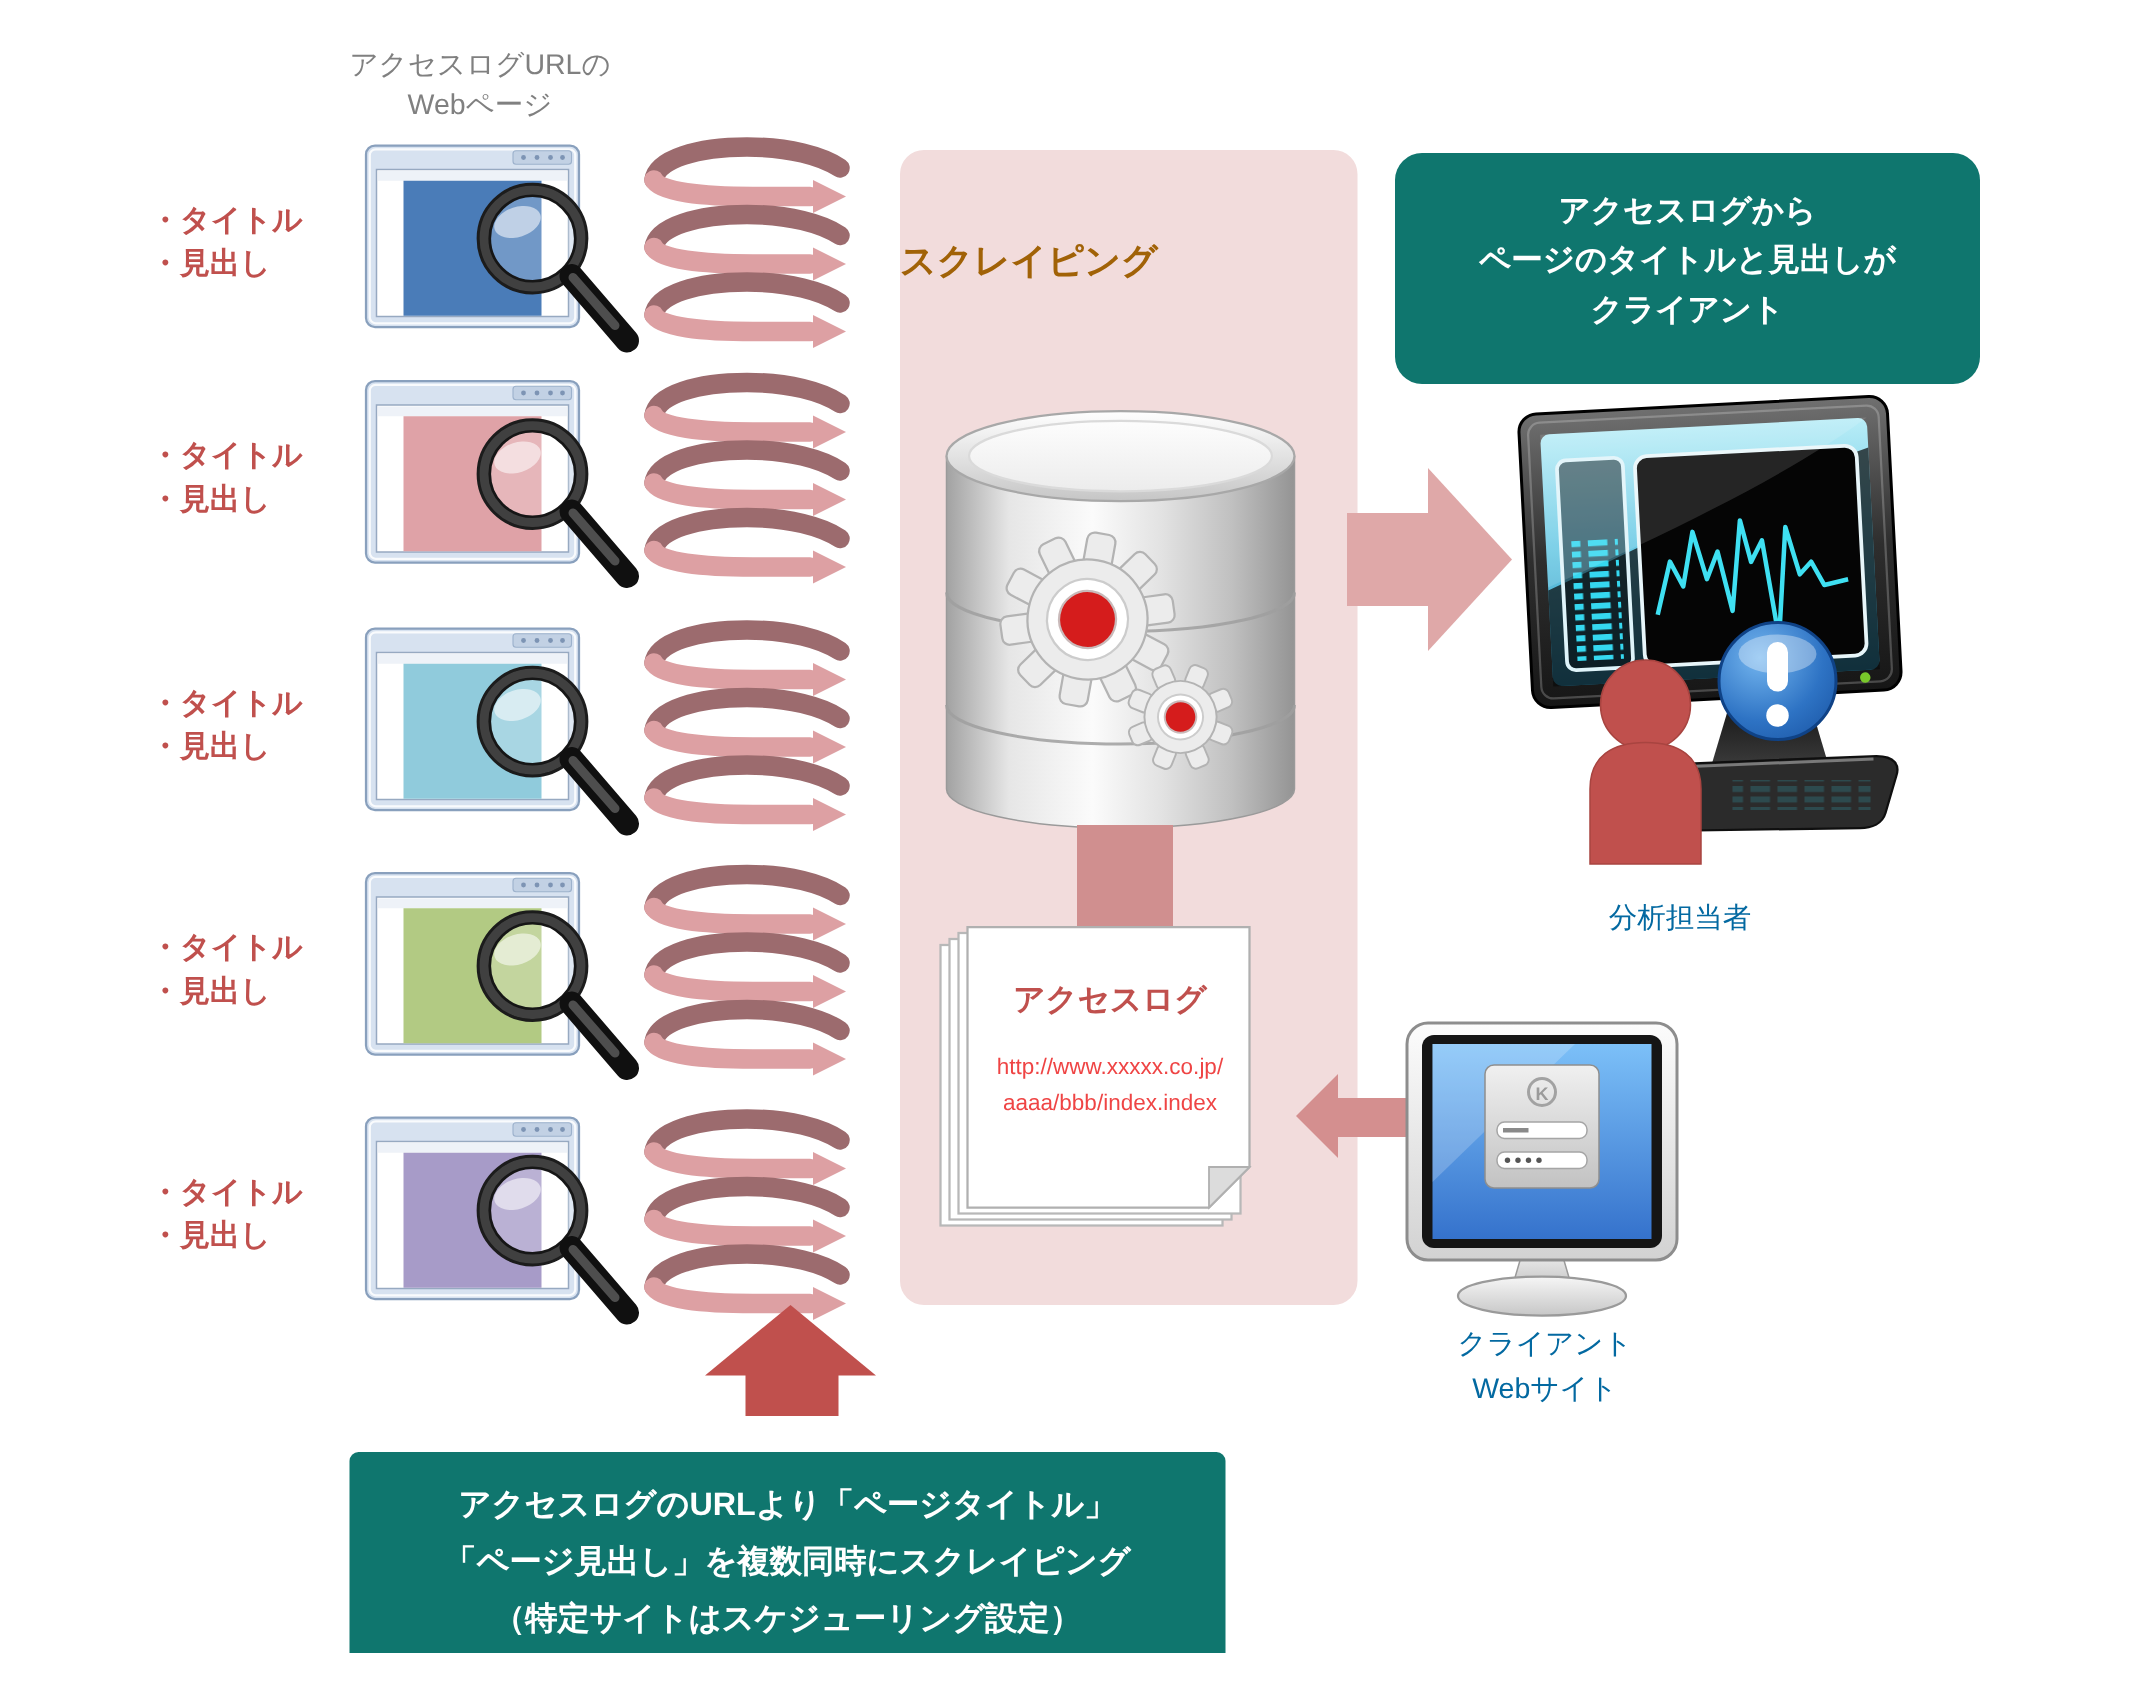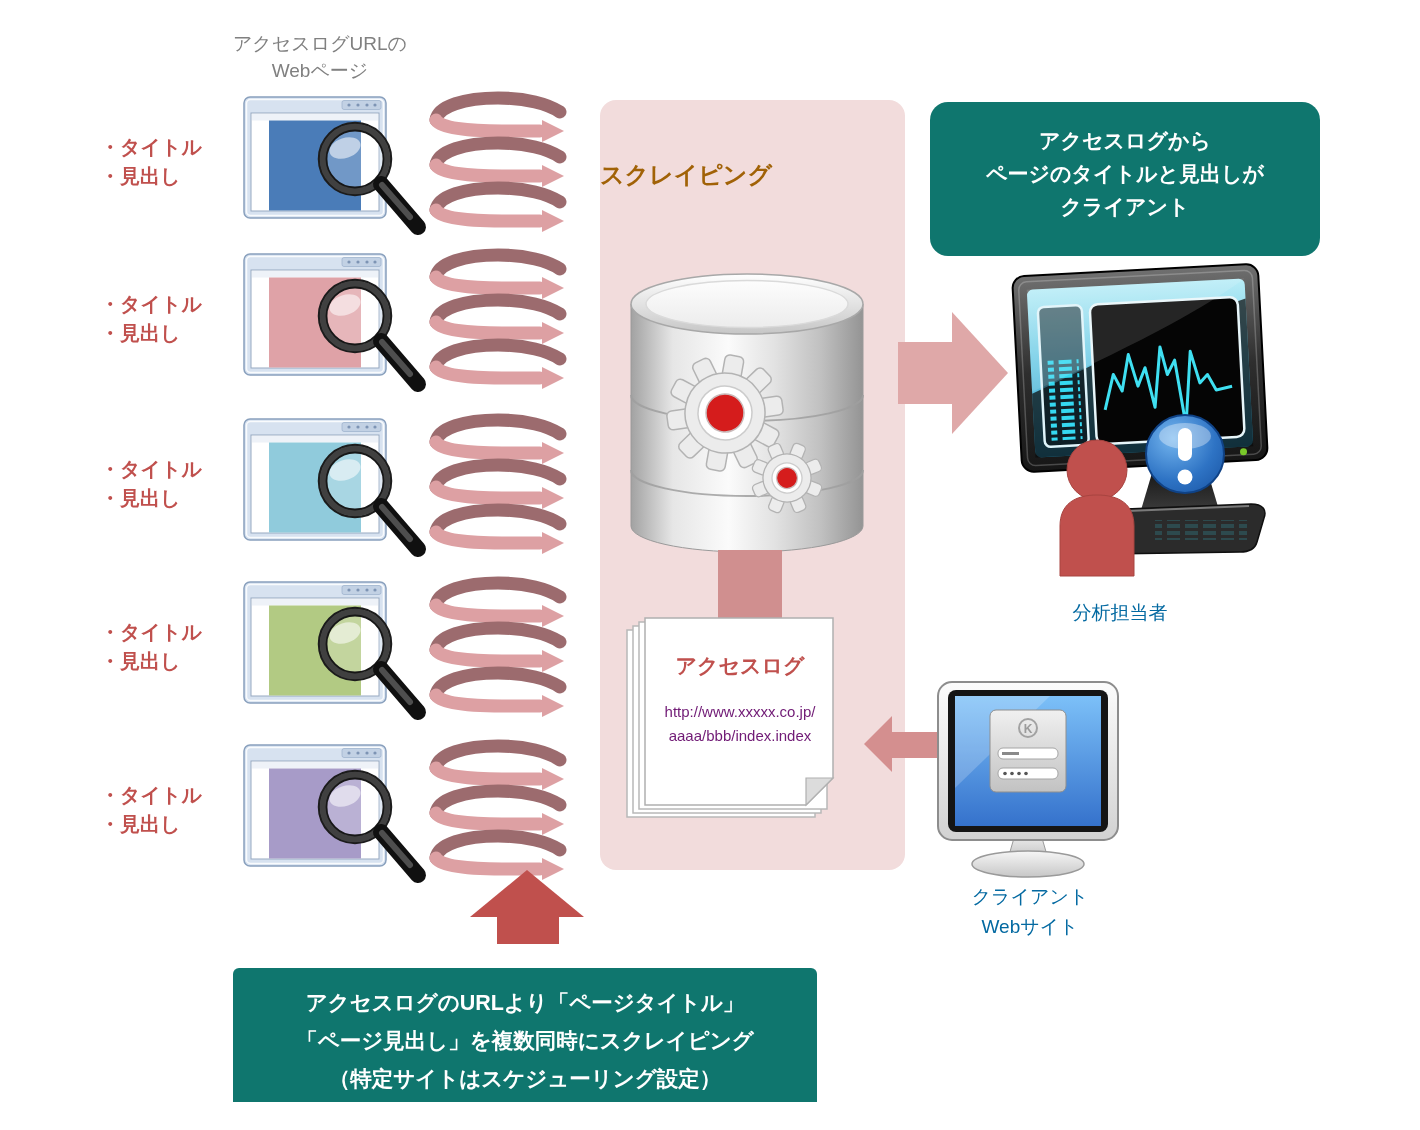--- a/index.html
+++ b/index.html
@@ -7,21 +7,21 @@
   #stage{position:relative;width:1420px;height:1102px;background:#ffffff;overflow:hidden;}
   .abs{position:absolute;}
   .heading{color:#808080;font-size:19px;line-height:27px;text-align:center;}
   .bullet{color:#c0504d;font-size:20px;font-weight:bold;line-height:29px;text-align:left;}
   .panel{background:#f2dcdc;border-radius:16px;}
   .panel-title{color:#a16207;font-size:24px;font-weight:bold;line-height:42px;text-align:left;}
   .redbox{background:#0f766e;color:#ffffff;font-weight:bold;text-align:center;}
   .result-box{border-radius:18px;font-size:21px;line-height:33px;padding-top:22px;box-sizing:border-box;}
   .process-box{border-radius:6px;font-size:21.5px;line-height:38px;padding-top:16px;box-sizing:border-box;}
   .doc-title{color:#c0504d;font-size:21px;font-weight:bold;text-align:center;}
-  .doc-url{color:#701a75;font-size:15px;line-height:24px;text-align:center;}
+  .doc-url{color:#ef4444;font-size:15px;line-height:24px;text-align:center;}
   .caption{color:#0369a1;font-size:19px;line-height:30px;text-align:center;}
   .connector{background:#d08f8f;}
   svg{display:block;overflow:visible;}
 </style>
 </head>
 <body>
 
 <div id="stage">
 
   <div class="abs heading" style="left:200px;top:30px;width:240px;">

